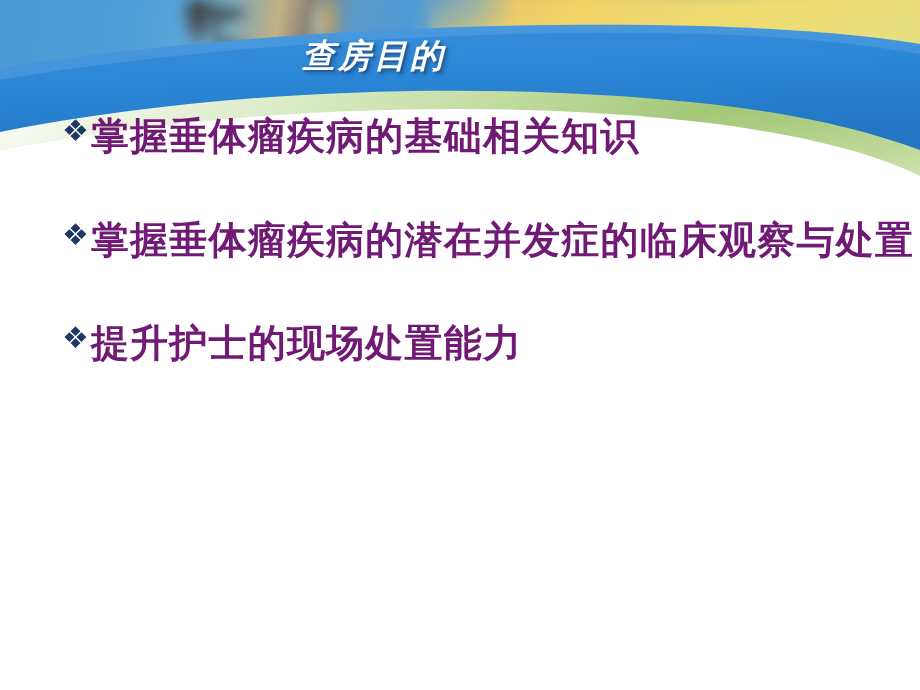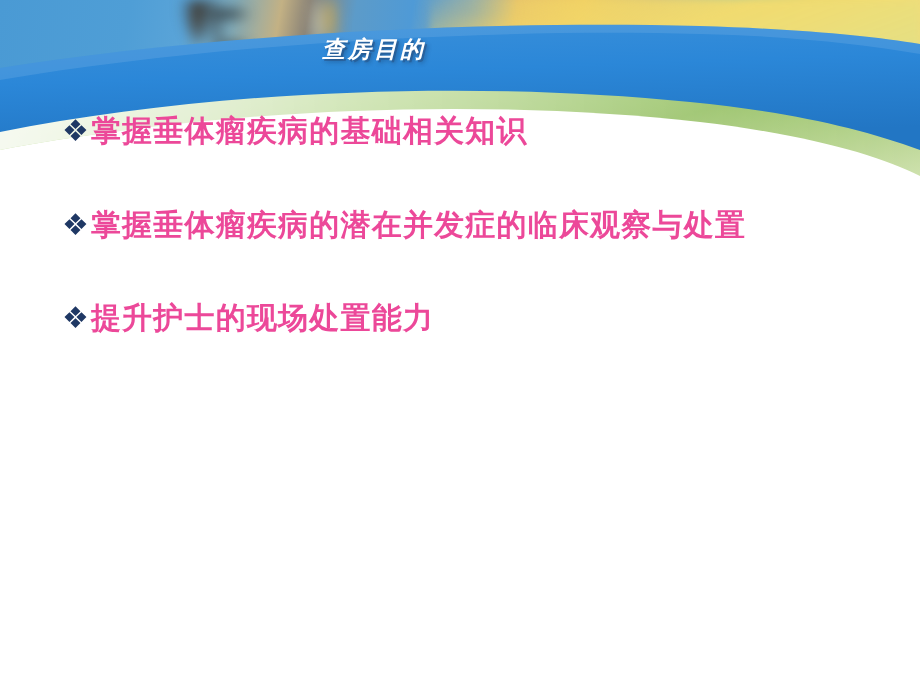--- a/index.html
+++ b/index.html
@@ -111,21 +111,21 @@
   }
 
   
   .title {
     position: absolute;
     left: 0;
     top: 34px;
     width: 748px;
     text-align: center;
     font-family: "DejaVu Sans", "Liberation Sans", sans-serif;
-    font-size: 23px;
+    font-size: 33px;
     font-weight: bold;
     font-style: italic;
     letter-spacing: 3px;
     color: #ffffff;
     text-shadow:
       2px 2px 0 rgba(40,80,130,.55),
       3px 3px 4px rgba(20,50,90,.45);
     white-space: nowrap;
     z-index: 6;
   }
@@ -147,23 +147,23 @@
   .bullet-marker {
     flex: 0 0 auto;
     font-size: 30px;
     color: #1f3864;
     line-height: 1.25;
     margin-right: 2px;
   }
   .bullet-text {
     flex: 1 1 auto;
     font-family: "DejaVu Serif", "Liberation Serif", serif;
-    font-size: 30px;
+    font-size: 38px;
     font-weight: bold;
-    color: #ec4899;
+    color: #701a75;
     letter-spacing: 1.2px;
     line-height: 1.25;
     white-space: nowrap;
   }
 </style>
 </head>
 <body>
 
 <div class="slide">
 

